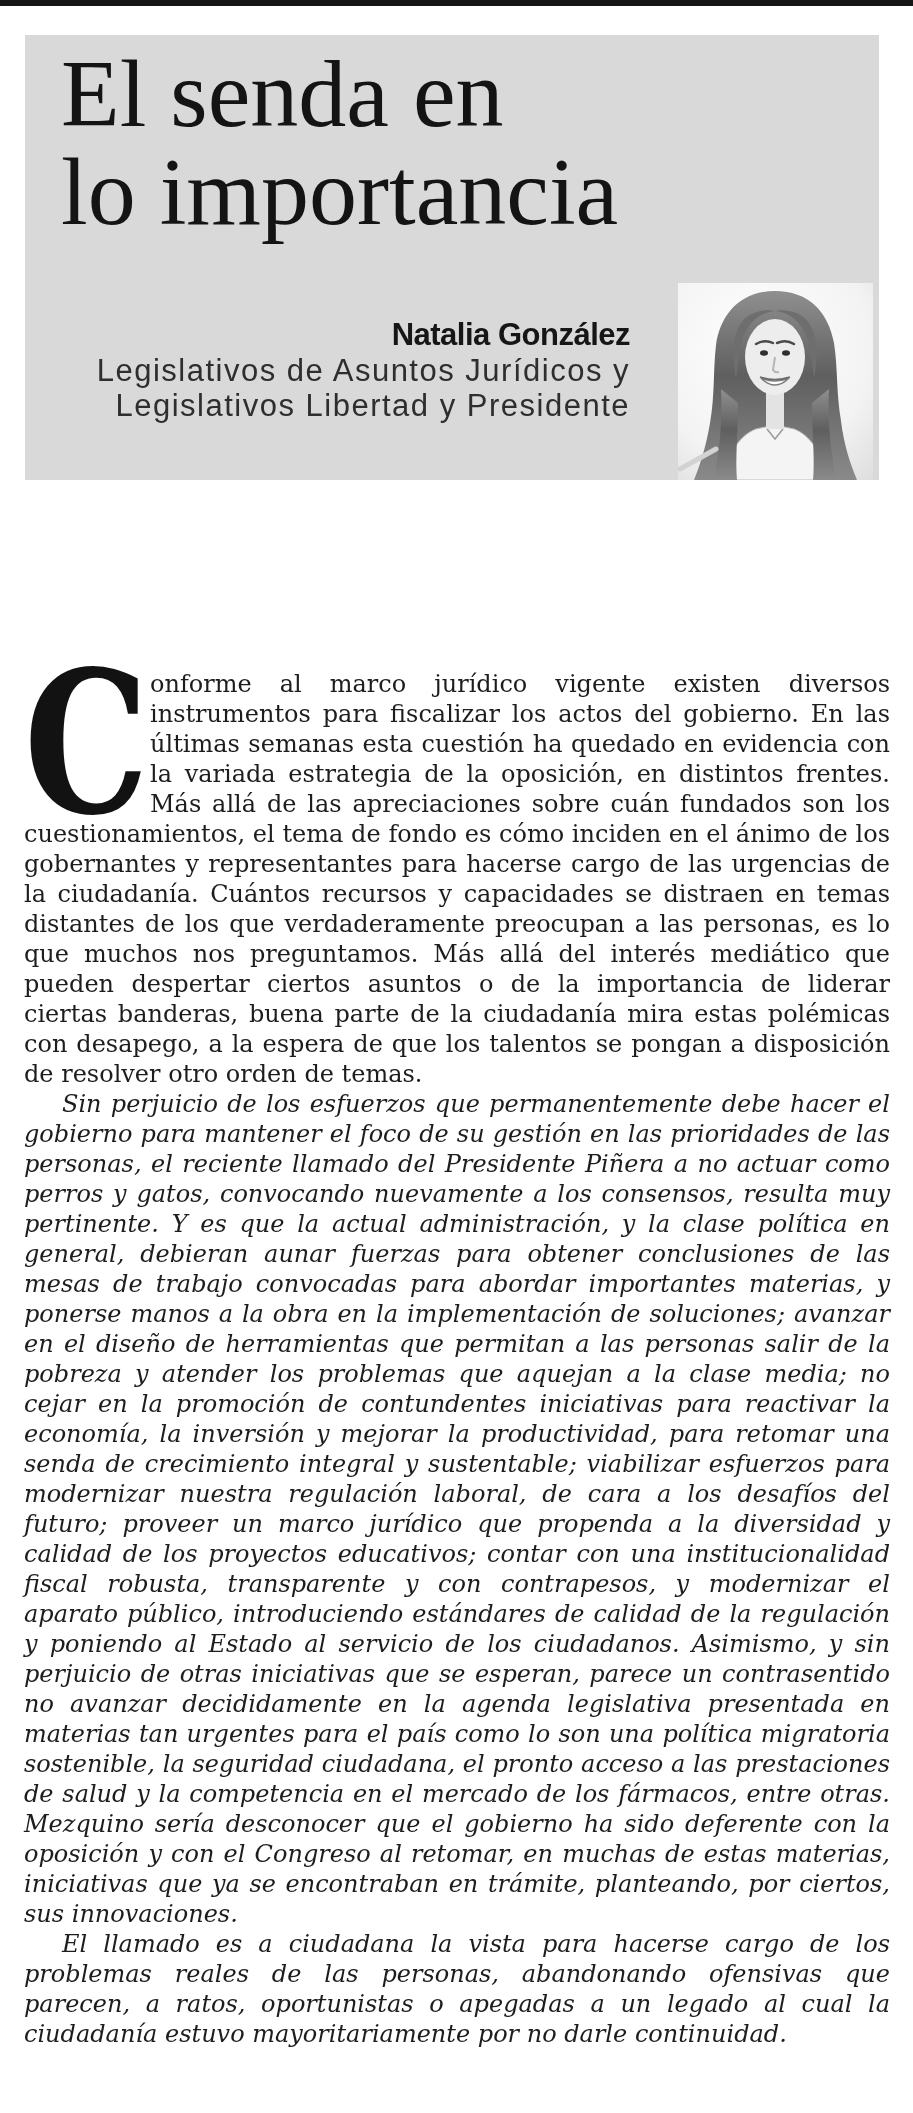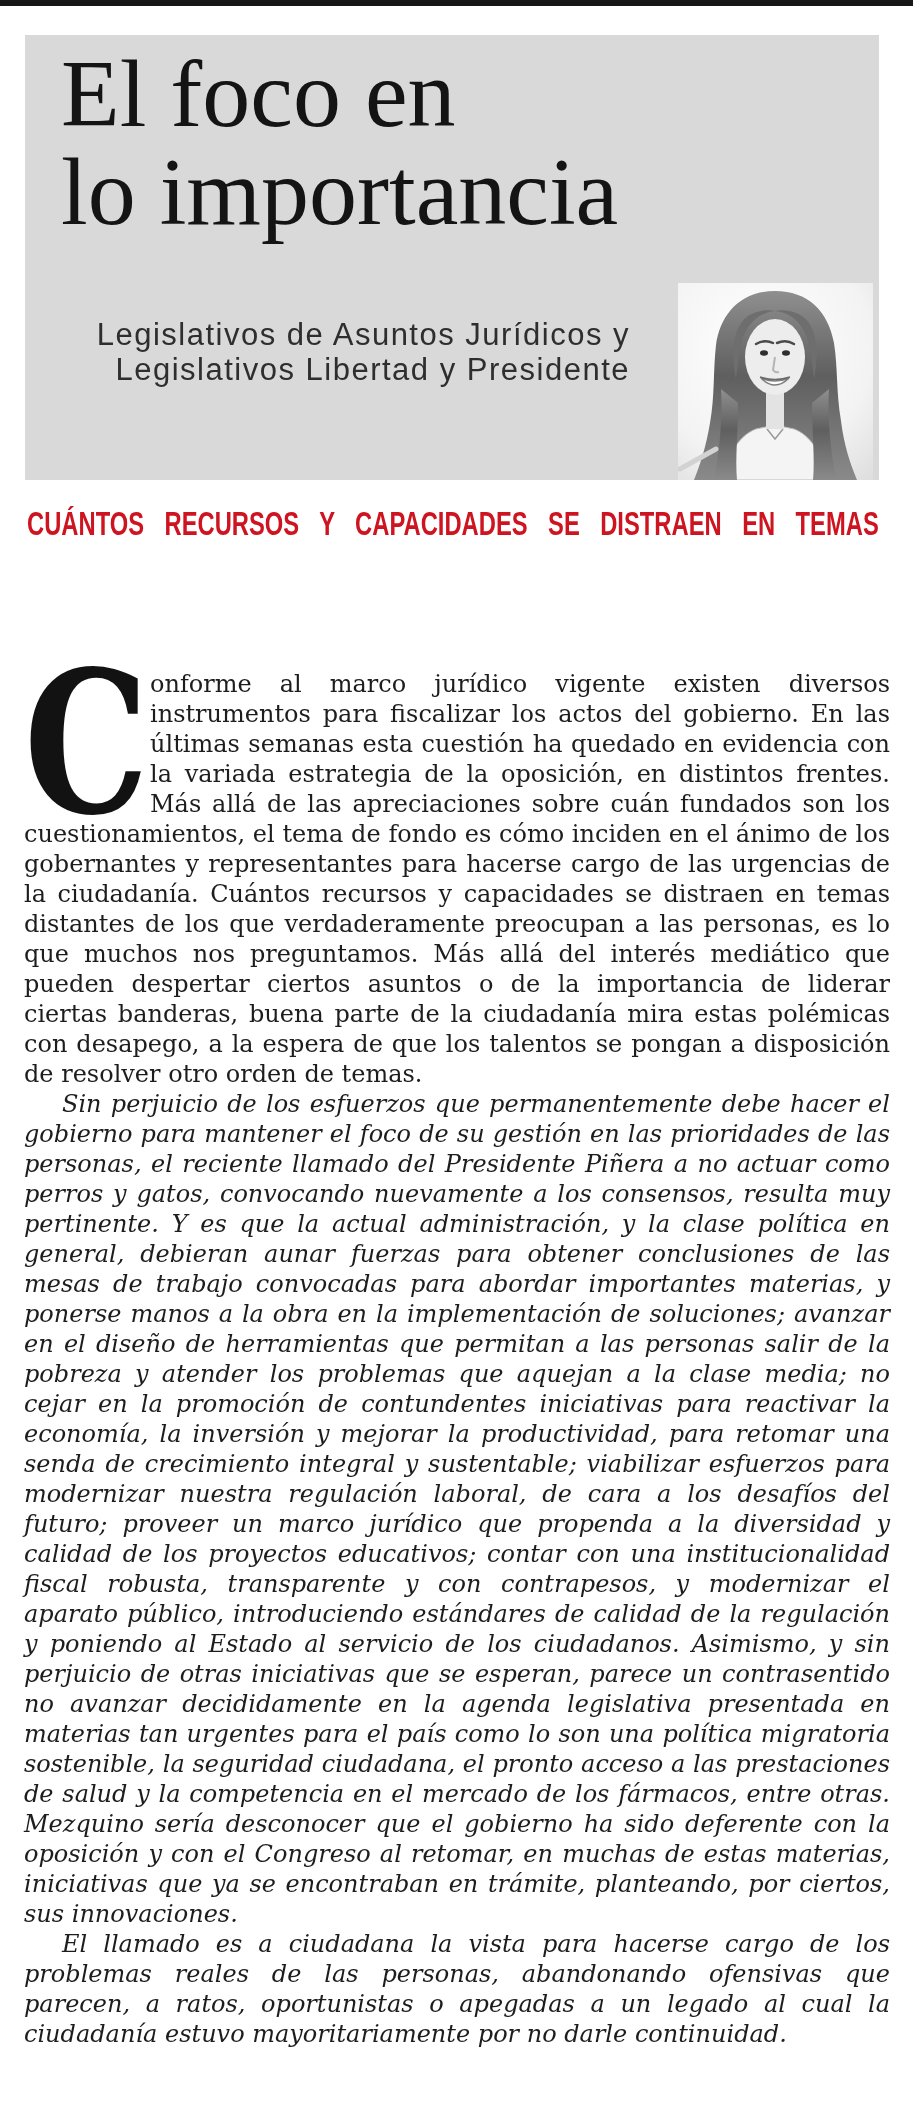--- a/index.html
+++ b/index.html
@@ -52,25 +52,26 @@
 </style>
 </head>
 <body>
 
 <div class="page">
 
   <div class="top-rule"></div>
 
   <div class="header-box">
     <h1 class="headline">
-      <span class="hl-line">El foco en</span>
+      <span class="hl-line">El senda en</span>
       <span class="hl-line">lo importancia</span>
     </h1>
 
     <div class="author-block">
+      <div class="author-name">Natalia González</div>
       <div class="author-role">Legislativos de Asuntos Jurídicos y</div>
       <div class="author-role">Legislativos Libertad y Presidente</div>
     </div>
 
     <div class="portrait">
       <svg width="195" height="197" viewBox="0 0 195 197" xmlns="http://www.w3.org/2000/svg">
         <defs>
           <radialGradient id="pbg" cx="0.42" cy="0.33" r="0.95">
             <stop offset="0" stop-color="#ffffff"></stop>
             <stop offset="0.6" stop-color="#f3f3f3"></stop>
@@ -109,23 +110,20 @@
 
         <path d="M83,95 Q97,109 111,95 Q97,101 83,95 Z" fill="#ffffff" stroke="#7d7d7d" stroke-width="1.5"></path>
         <path d="M82,94 Q97,99 112,94" fill="none" stroke="#6b6b6b" stroke-width="1.5"></path>
 
         <path d="M2,186 L38,166" fill="none" stroke="#d2d2d2" stroke-width="5" stroke-linecap="round"></path>
       </svg>
     </div>
   </div>
 
   <div class="lede">
-    <div class="lede-line just">
-        <span>CUÁNTOS RECURSOS Y CAPACIDADES SE DISTRAEN EN TEMAS</span>
-      </div>
   </div>
 
   <div class="article">
     <p><span class="dropcap">
           <span>C</span>
         </span><span>onforme al marco jurídico vigente existen diversos instrumentos para fiscalizar los actos del gobierno. En las últimas semanas esta cuestión ha quedado en evidencia con la variada estrategia de la oposición, en distintos frentes. Más allá de las apreciaciones sobre cuán fundados son los cuestionamientos, el tema de fondo es cómo inciden en el ánimo de los gobernantes y representantes para hacerse cargo de las urgencias de la ciudadanía. Cuántos recursos y capacidades se distraen en temas distantes de los que verdaderamente preocupan a las personas, es lo que muchos nos preguntamos. Más allá del interés mediático que pueden despertar ciertos asuntos o de la importancia de liderar ciertas banderas, buena parte de la ciudadanía mira estas polémicas con desapego, a la espera de que los talentos se pongan a disposición de resolver otro orden de temas.</span></p>
     <p class="indent">Sin perjuicio de los esfuerzos que permanentemente debe hacer el gobierno para mantener el foco de su gestión en las prioridades de las personas, el reciente llamado del Presidente Piñera a no actuar como perros y gatos, convocando nuevamente a los consensos, resulta muy pertinente. Y es que la actual administración, y la clase política en general, debieran aunar fuerzas para obtener conclusiones de las mesas de trabajo convocadas para abordar importantes materias, y ponerse manos a la obra en la implementación de soluciones; avanzar en el diseño de herramientas que permitan a las personas salir de la pobreza y atender los problemas que aquejan a la clase media; no cejar en la promoción de contundentes iniciativas para reactivar la economía, la inversión y mejorar la productividad, para retomar una senda de crecimiento integral y sustentable; viabilizar esfuerzos para modernizar nuestra regulación laboral, de cara a los desafíos del futuro; proveer un marco jurídico que propenda a la diversidad y calidad de los proyectos educativos; contar con una institucionalidad fiscal robusta, transparente y con contrapesos, y modernizar el aparato público, introduciendo estándares de calidad de la regulación y poniendo al Estado al servicio de los ciudadanos. Asimismo, y sin perjuicio de otras iniciativas que se esperan, parece un contrasentido no avanzar decididamente en la agenda legislativa presentada en materias tan urgentes para el país como lo son una política migratoria sostenible, la seguridad ciudadana, el pronto acceso a las prestaciones de salud y la competencia en el mercado de los fármacos, entre otras. Mezquino sería desconocer que el gobierno ha sido deferente con la oposición y con el Congreso al retomar, en muchas de estas materias, iniciativas que ya se encontraban en trámite, planteando, por ciertos, sus innovaciones.</p>
     <p class="indent">El llamado es a ciudadana la vista para hacerse cargo de los problemas reales de las personas, abandonando ofensivas que parecen, a ratos, oportunistas o apegadas a un legado al cual la ciudadanía estuvo mayoritariamente por no darle continuidad.</p>
   </div>
 

